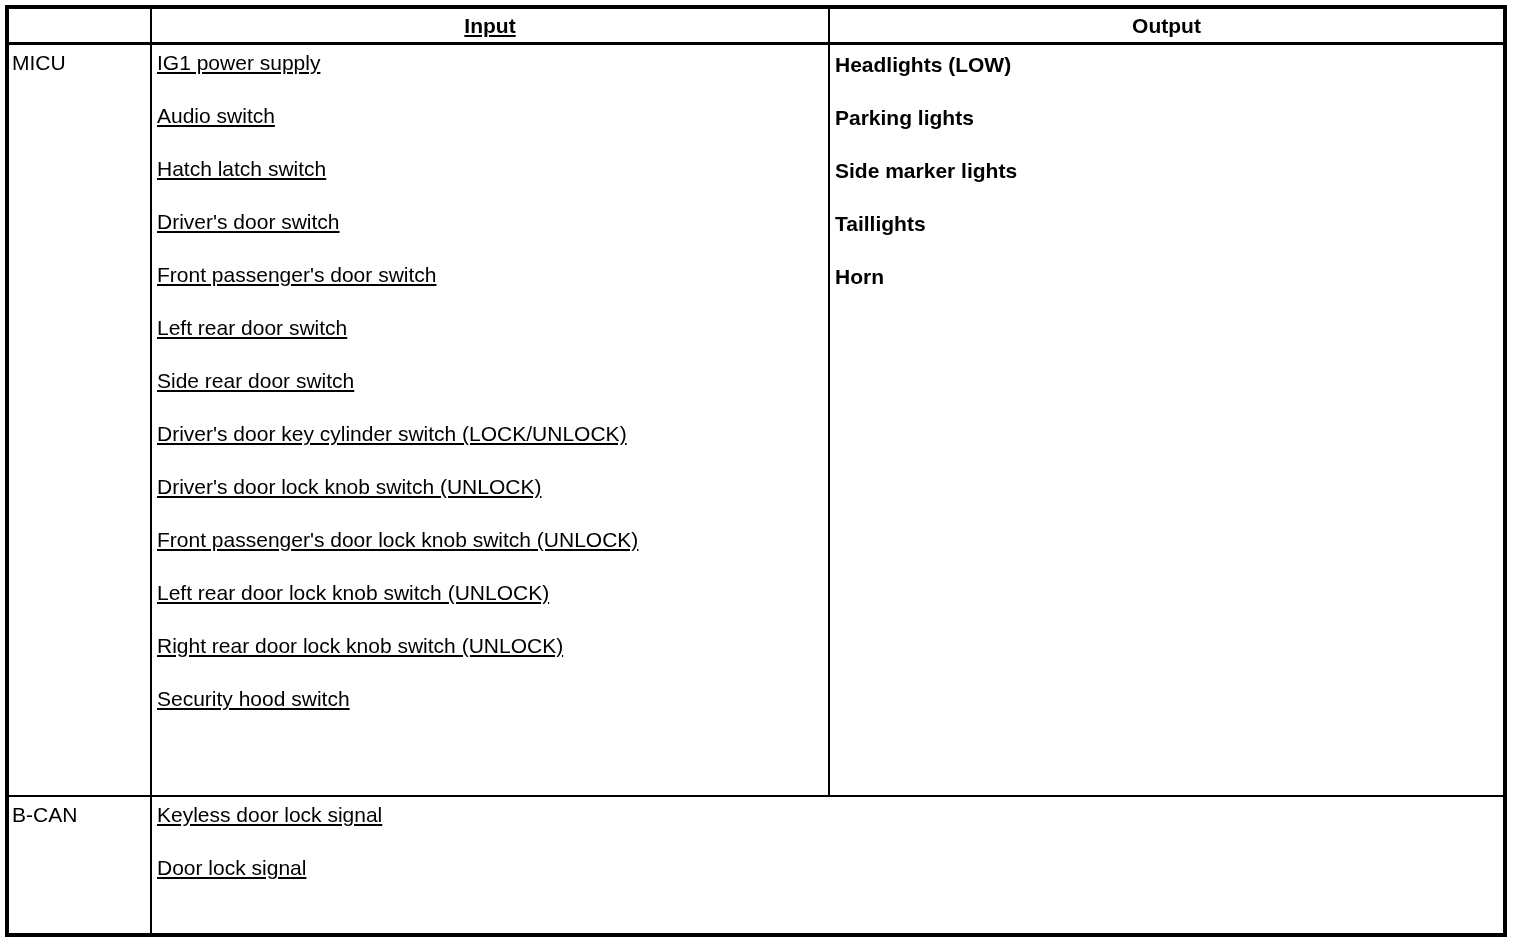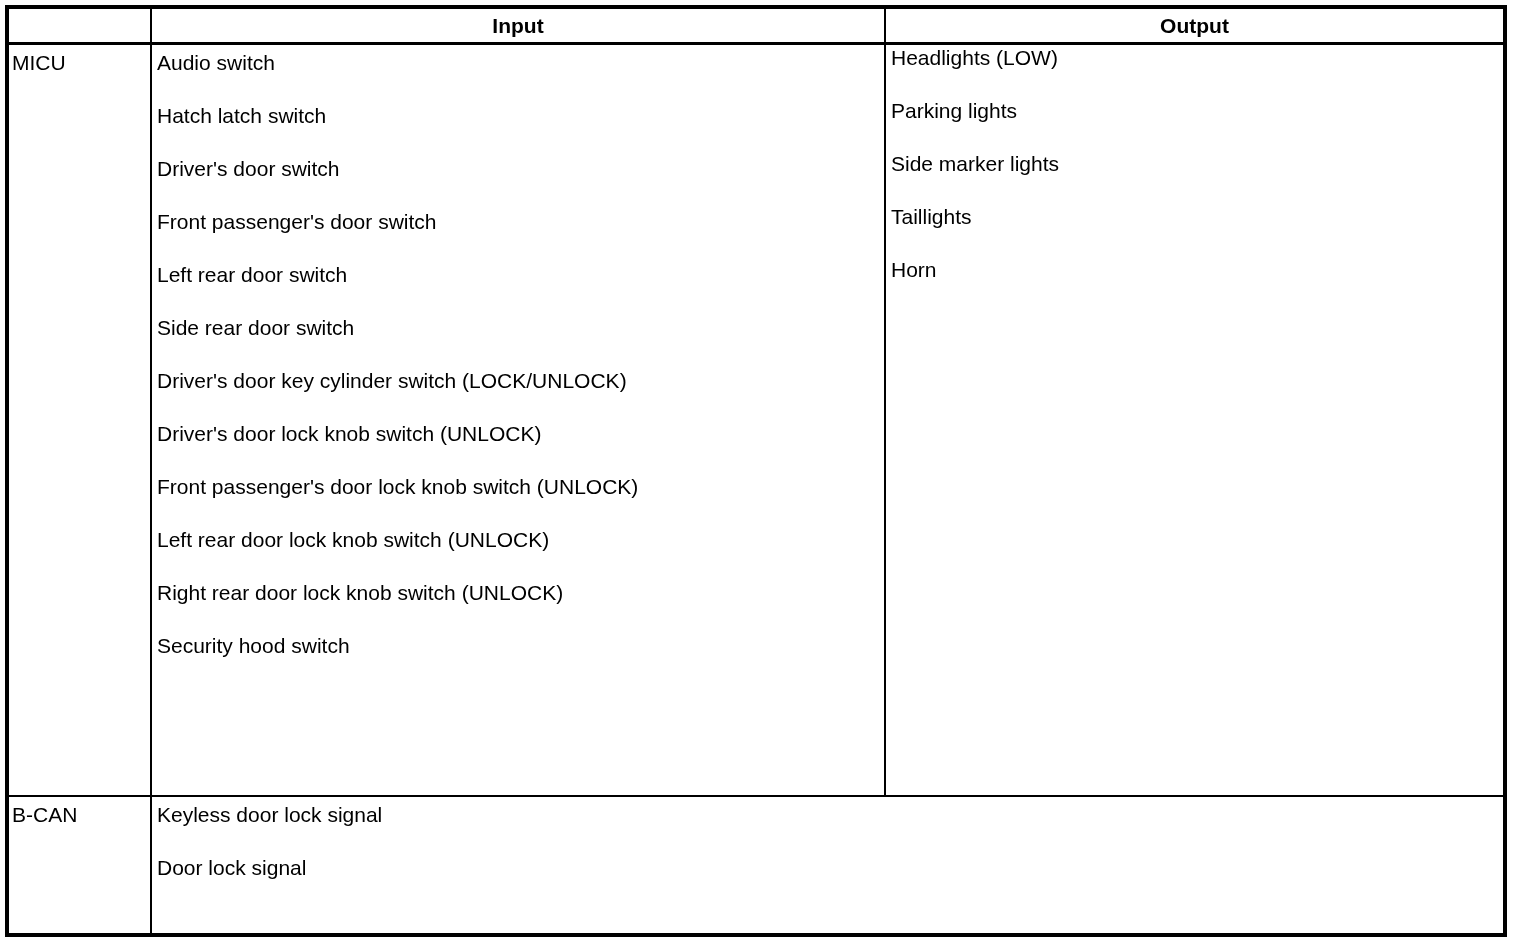--- a/index.html
+++ b/index.html
@@ -48,33 +48,35 @@
     min-height: 0;
   }
   .c1 {
     width: 141px;
     flex: 0 0 auto;
     box-sizing: border-box;
     padding: 5px 14px 0 3px;
     overflow: hidden;
   }
   .c2 {
-    width: 734px;
+    width: 678px;
     flex: 0 0 auto;
     box-sizing: border-box;
     border-left: 2px solid #000000;
     padding: 5px 4px 0 5px;
     overflow: hidden;
+    text-decoration: underline;
   }
   .c3 {
     flex: 1 1 auto;
     box-sizing: border-box;
     border-left: 2px solid #000000;
-    padding: 0 4px 0 5px;
+    padding: 7px 4px 0 5px;
     overflow: hidden;
+    font-weight: bold;
   }
   .hdr-cell {
     padding: 0;
     display: flex;
     align-items: center;
     justify-content: center;
     font-size: 21px;
     font-weight: bold;
     line-height: 33px;
   }
@@ -100,20 +102,21 @@
       <div class="c1 hdr-cell"></div>
       <div class="c2 hdr-cell">Input</div>
       <div class="c3 hdr-cell">Output</div>
     </div>
 
     <div class="t-row row-micu">
       <div class="c1">
         <div class="cell-label">MICU</div>
       </div>
       <div class="c2">
+        <div class="line">IG1 power supply</div>
         <div class="line">Audio switch</div>
         <div class="line">Hatch latch switch</div>
         <div class="line">Driver's door switch</div>
         <div class="line">Front passenger's door switch</div>
         <div class="line">Left rear door switch</div>
         <div class="line">Side rear door switch</div>
         <div class="line">Driver's door key cylinder switch (LOCK/UNLOCK)</div>
         <div class="line">Driver's door lock knob switch (UNLOCK)</div>
         <div class="line">Front passenger's door lock knob switch (UNLOCK)</div>
         <div class="line">Left rear door lock knob switch (UNLOCK)</div>

